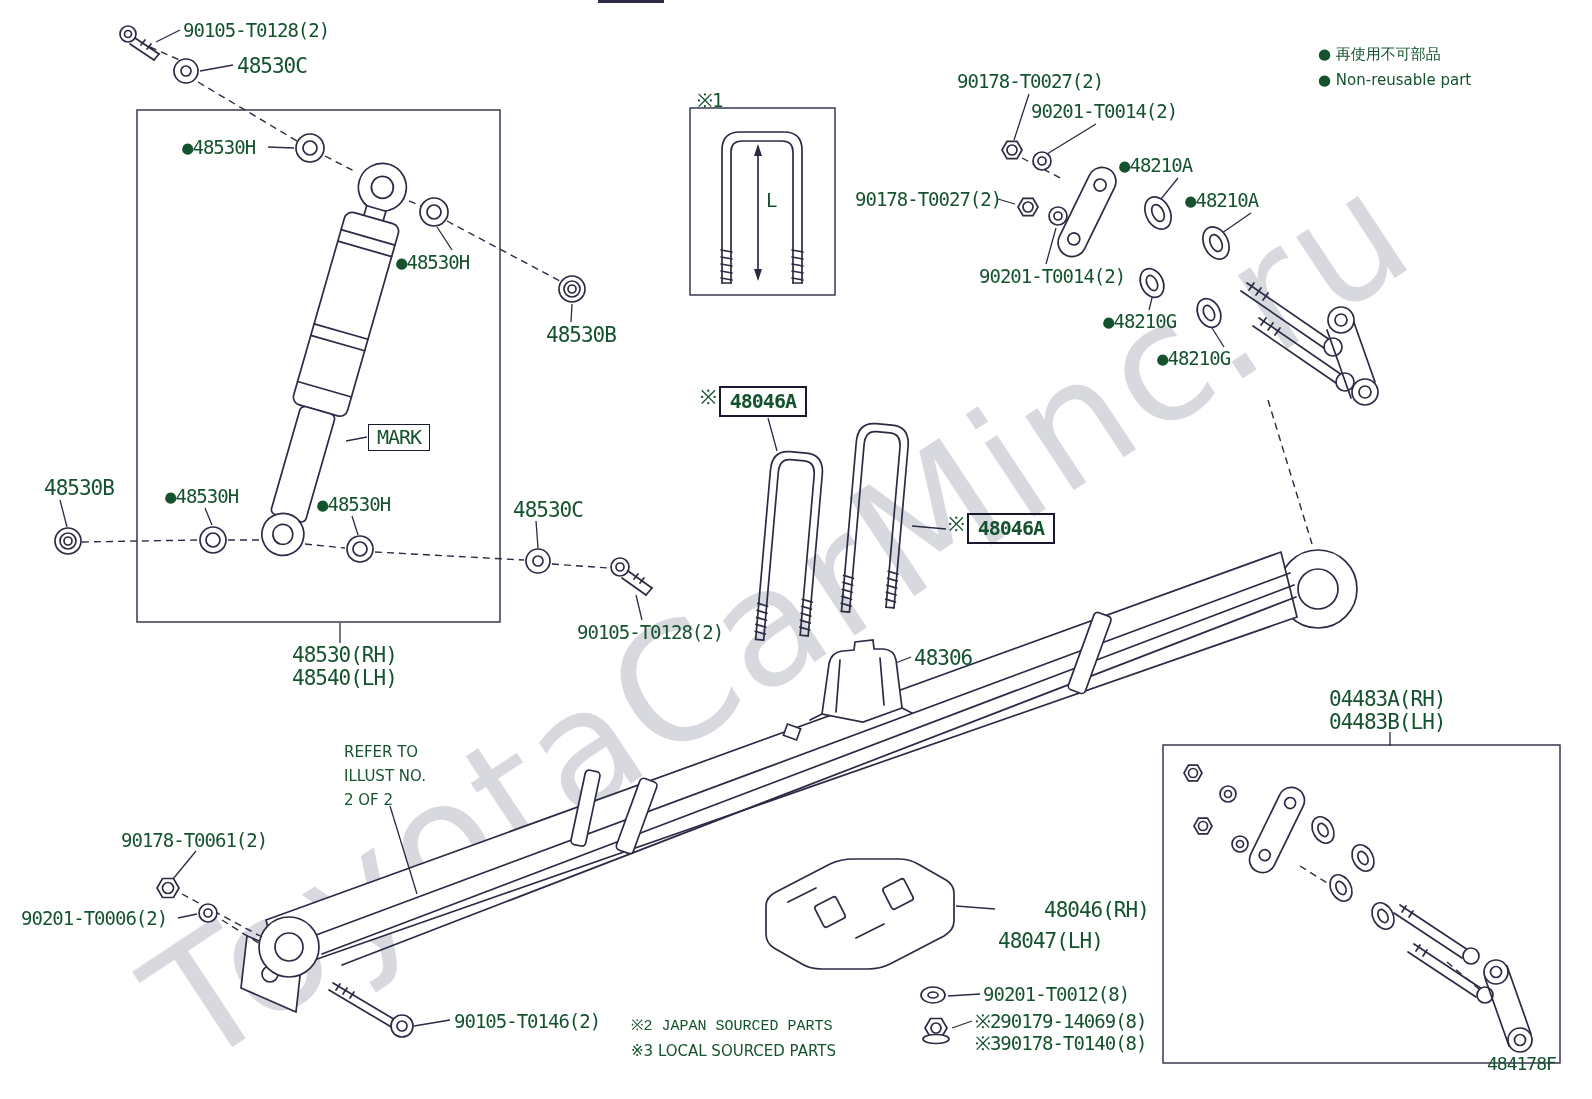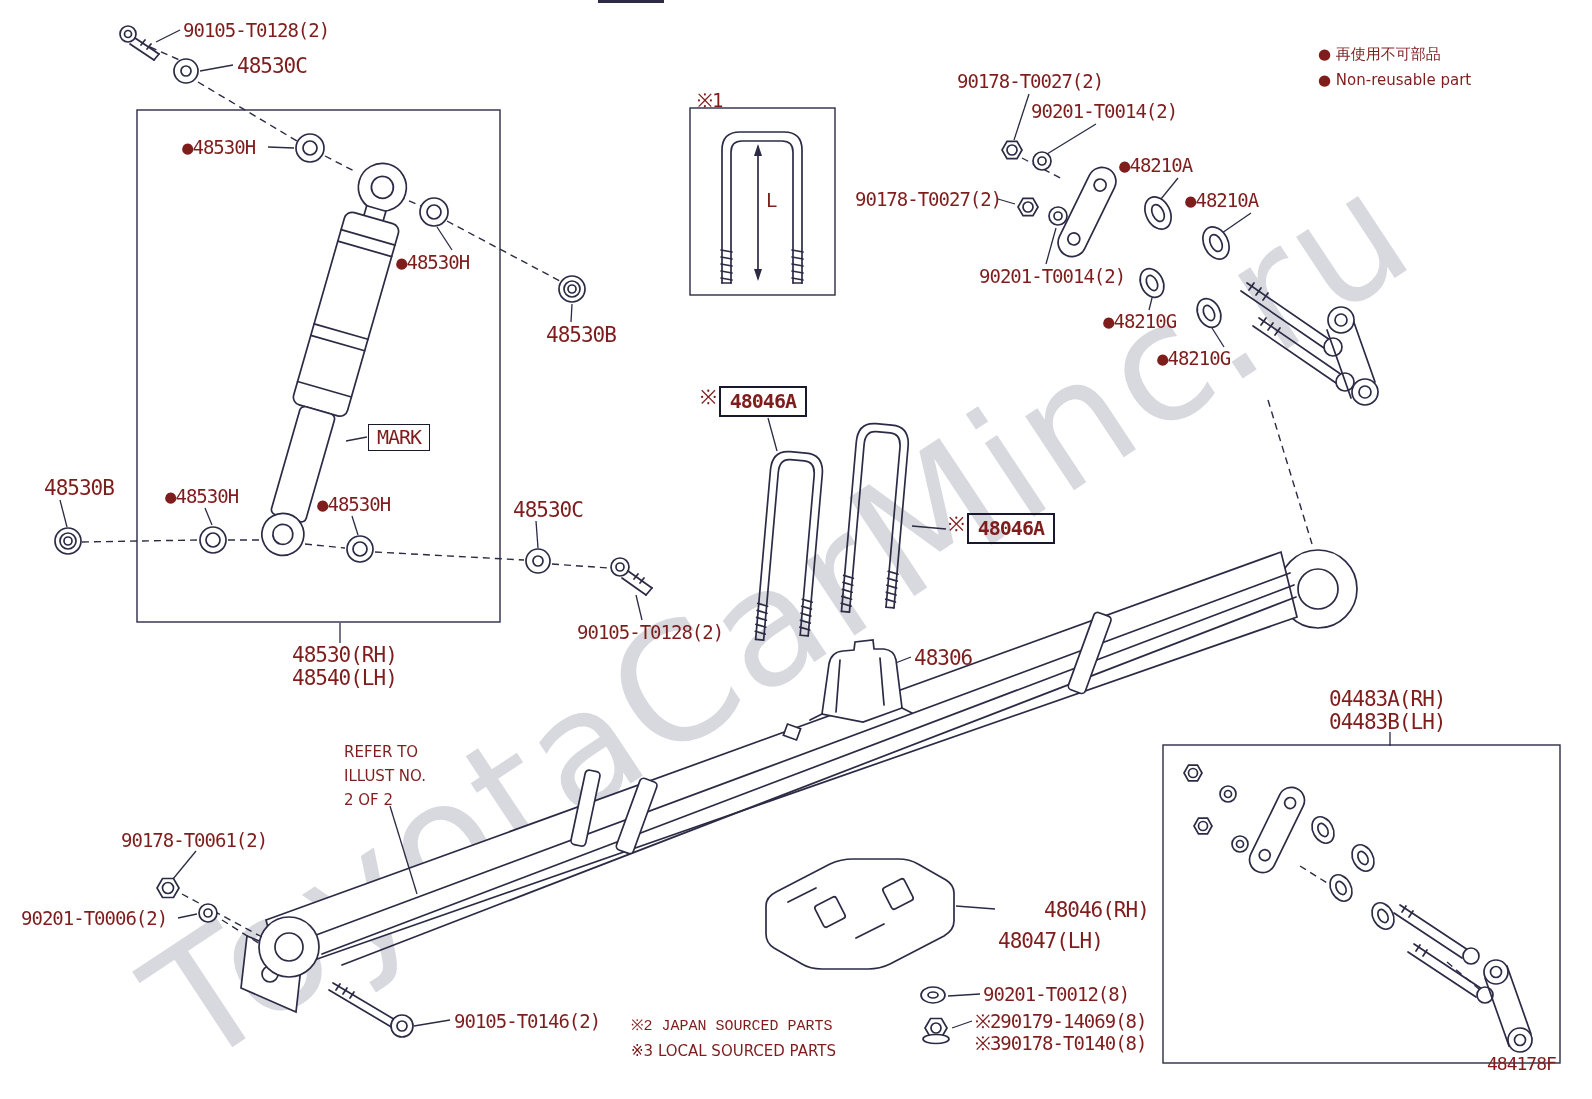--- a/index.html
+++ b/index.html
@@ -6,21 +6,21 @@
   html,body { background:#ffffff; }
   #stage {
     position:relative; width:1592px; height:1099px;
     background:#ffffff; overflow:hidden;
     font-family:"DejaVu Sans Mono", monospace;
   }
   #stage > svg { position:absolute; left:0; top:0; }
   #labels { position:absolute; left:0; top:0; width:100%; height:100%; pointer-events:none; }
   .label {
     position:absolute; font-size:19px; letter-spacing:-1px;
-    color:#7f1d1d; white-space:pre; line-height:1.1;
+    color:#14532d; white-space:pre; line-height:1.1;
   }
   .label.sans { font-family:"DejaVu Sans", sans-serif; font-size:15px; letter-spacing:0; }
   .label.boxed { border:1.5px solid #18182e; padding:1px 8px 2px; }
   .label .prefix { font-size:20px; margin-right:3px; vertical-align:4px; }
   .label .frame {
     display:inline-block; border:2.5px solid #18182e;
     padding:2px 9px 3px; font-weight:bold; font-size:20px;
   }
   .watermark {
     position:absolute; left:115px; top:945px;

